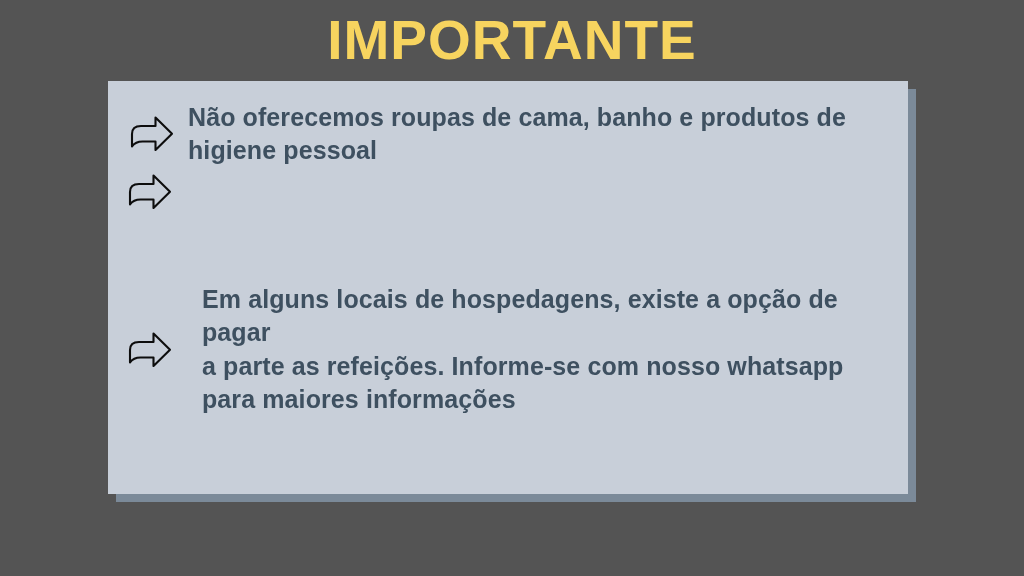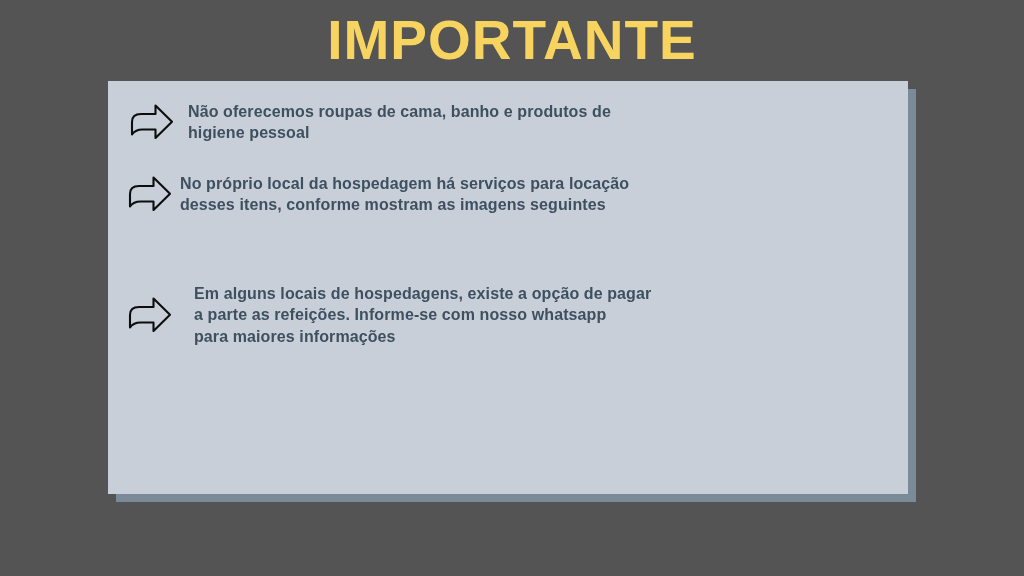--- a/index.html
+++ b/index.html
@@ -66,40 +66,40 @@
     width: 44px;
     height: 38px;
     margin-right: 4px;
   }
   .arrow-icon svg {
     display: block;
     width: 44px;
     height: 38px;
   }
   .btext {
-    font-size: 16px;
+    font-size: 25px;
     font-weight: bold;
     color: #3E5060;
     line-height: 1.33;
     letter-spacing: 0.1px;
     white-space: pre-line;
   }
 
   
   #bullet-0 { left: 22px;  top: 20px;  width: 760px; }
   #bullet-0 .btext { margin-left: 10px; }
 
   #bullet-1 { left: 20px;  top: 92px;  width: 765px; }
   #bullet-1 .btext { margin-left: 4px; }
 
   #bullet-2 { left: 20px;  top: 158px; width: 760px; }
   #bullet-2 .btext { margin-left: 2px; }
 
   #bullet-3 { left: 20px;  top: 202px; width: 765px; }
-  #bullet-3 .btext { margin-left: 18px; }
+  #bullet-3 .btext { margin-left: 26px; }
 
   #bullet-4 { left: 20px;  top: 300px; width: 765px; }
   #bullet-4 .btext { margin-left: 12px; }
 </style>
 </head>
 <body>
 
 <div id="slide">
 
   <div id="title">IMPORTANTE</div>
@@ -118,22 +118,20 @@
         <span class="btext">Não oferecemos roupas de cama, banho e produtos de
 higiene pessoal</span>
       </div>
 
       <div class="bullet" id="bullet-1">
         <span class="arrow-icon">
           <svg viewBox="0 0 44 38" xmlns="http://www.w3.org/2000/svg">
             <path d="M2 31.5 L2 19 Q2 11 11 11 L25.5 11 L25.5 2.5 L42 18.8 L25.5 35 L25.5 26.5 L12.5 26.5 Q5.5 26.5 2 31.5 Z" fill="none" stroke="#0D0D0D" stroke-width="2.1" stroke-linejoin="round" stroke-linecap="round"></path>
           </svg>
         </span>
-        <span class="btext">No próprio local da hospedagem há serviços para locação
-desses itens, conforme mostram as imagens seguintes</span>
       </div>
 
 
       <div class="bullet" id="bullet-3">
         <span class="arrow-icon">
           <svg viewBox="0 0 44 38" xmlns="http://www.w3.org/2000/svg">
             <path d="M2 31.5 L2 19 Q2 11 11 11 L25.5 11 L25.5 2.5 L42 18.8 L25.5 35 L25.5 26.5 L12.5 26.5 Q5.5 26.5 2 31.5 Z" fill="none" stroke="#0D0D0D" stroke-width="2.1" stroke-linejoin="round" stroke-linecap="round"></path>
           </svg>
         </span>
         <span class="btext">Em alguns locais de hospedagens, existe a opção de pagar

